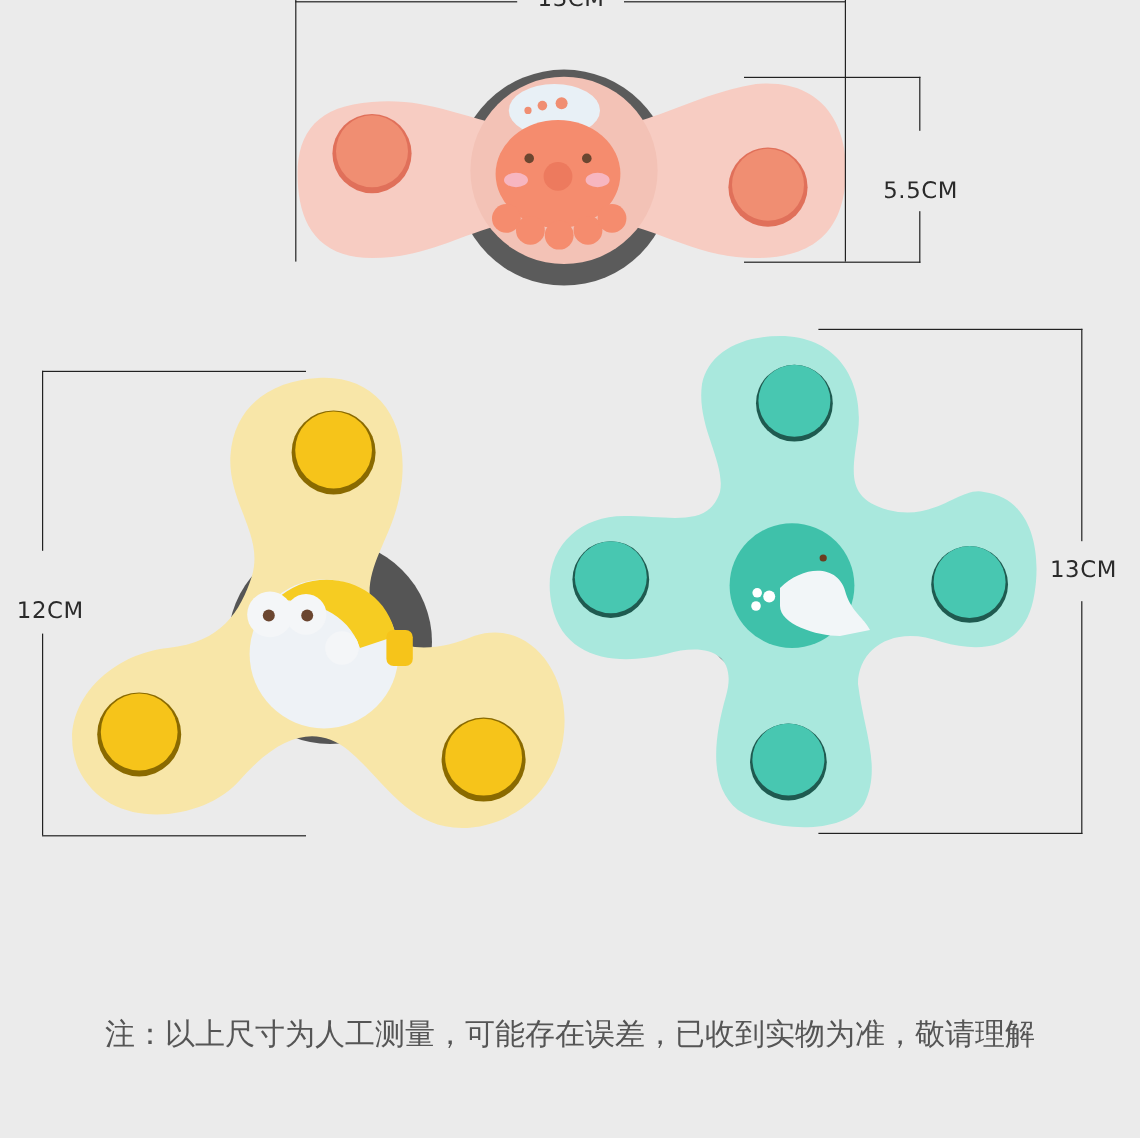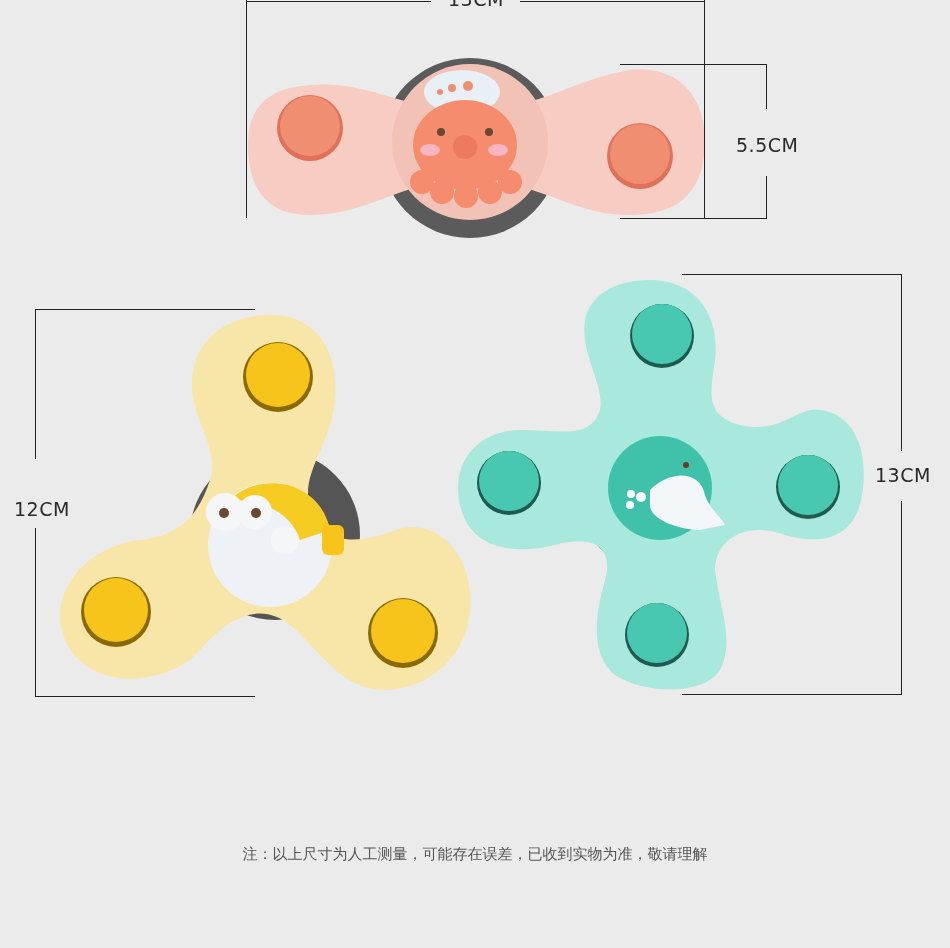--- a/index.html
+++ b/index.html
@@ -1,19 +1,19 @@
 <!DOCTYPE html>
 <html><head>
 <meta charset="utf-8">
 <style>
   html,body{margin:0;padding:0;}
   body{width:950px;height:948px;background:#ebebeb;position:relative;overflow:hidden;font-family:"DejaVu Sans","Liberation Sans",sans-serif;}
   .line{position:absolute;background:#222;}
   .dim-label{position:absolute;font-size:19px;color:#2a2a2a;letter-spacing:0.5px;}
-  .note{position:absolute;left:0;width:950px;top:845px;text-align:center;font-size:15px;color:#555;}
+  .note{position:absolute;left:0;width:950px;top:845px;text-align:center;font-size:25px;color:#555;}
   svg{position:absolute;left:0;top:0;}
 </style>
 </head>
 <body>
 
 <svg width="950" height="948">
 
   <g>
     <ellipse cx="470" cy="148" rx="90" ry="90" fill="#5b5b5b"></ellipse>
     <path d="M310,85 C370,80 400,110 470,110 C540,110 570,80 630,70 C690,65 705,110 705,140 C705,180 690,215 630,215 C570,215 540,180 470,180 C400,180 370,215 310,215 C260,215 248,180 248,145 C248,110 265,88 310,85Z" fill="#f7ccc2"></path>
@@ -81,21 +81,21 @@
 <div class="line" style="left:246px;top:0;width:1px;height:218px;"></div>
 <div class="line" style="left:246px;top:1px;width:185px;height:1px;"></div>
 <div class="line" style="left:520px;top:1px;width:185px;height:1px;"></div>
 <div class="line" style="left:704px;top:0;width:1px;height:218px;"></div>
 <div class="dim-label" style="left:448px;top:-12px;">13CM</div>
 
 <div class="line" style="left:620px;top:64px;width:147px;height:1px;"></div>
 <div class="line" style="left:620px;top:218px;width:147px;height:1px;"></div>
 <div class="line" style="left:766px;top:64px;width:1px;height:45px;"></div>
 <div class="line" style="left:766px;top:176px;width:1px;height:43px;"></div>
-<div class="dim-label" style="left:736px;top:134px;">5.5CM</div>
+<div class="dim-label" style="left:736px;top:148px;">5.5CM</div>
 
 <div class="line" style="left:35px;top:309px;width:220px;height:1px;"></div>
 <div class="line" style="left:35px;top:696px;width:220px;height:1px;"></div>
 <div class="line" style="left:35px;top:309px;width:1px;height:150px;"></div>
 <div class="line" style="left:35px;top:528px;width:1px;height:168px;"></div>
 <div class="dim-label" style="left:14px;top:498px;">12CM</div>
 
 <div class="line" style="left:682px;top:274px;width:220px;height:1px;"></div>
 <div class="line" style="left:682px;top:694px;width:220px;height:1px;"></div>
 <div class="line" style="left:901px;top:274px;width:1px;height:177px;"></div>

